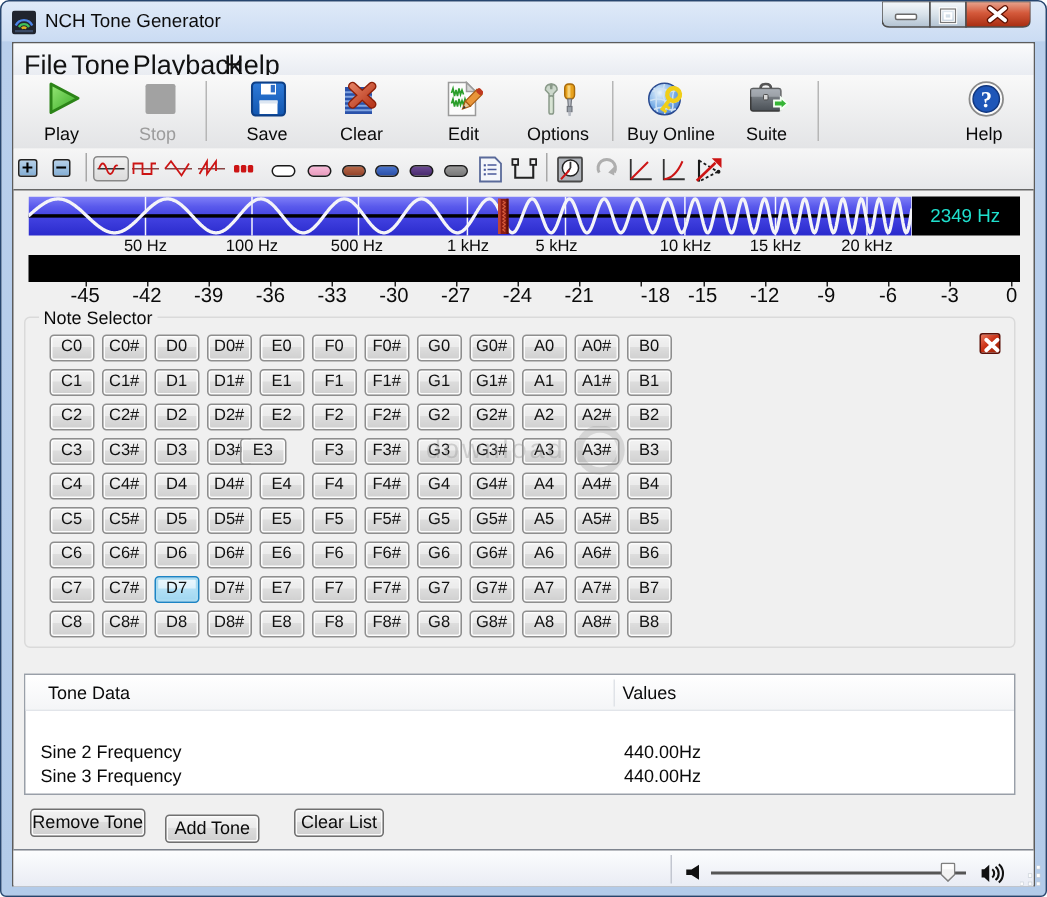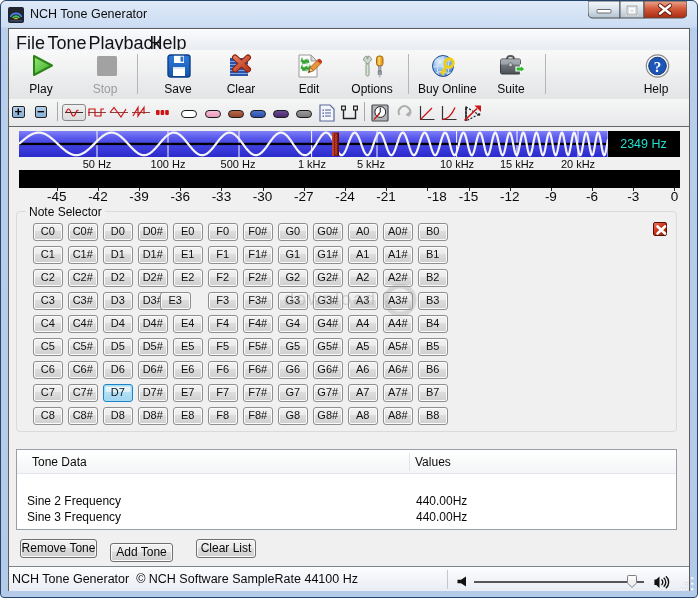--- a/index.html
+++ b/index.html
@@ -487,21 +487,20 @@
       <span class="tc1">Sine 3 Frequency</span>
       <span class="tc2">440.00Hz</span>
     </div>
 </div>
 
 <div class="abs btn" style="left:20px;top:539px;width:77px">Remove Tone</div>
 <div class="abs btn" style="left:110px;top:543px;width:63px">Add Tone</div>
 <div class="abs btn" style="left:196px;top:539px;width:60px">Clear List</div>
 
 <div class="abs" id="statusbar">
-<span id="stext">NCH Tone Generator&nbsp; © NCH Software SampleRate 44100 Hz</span>
 <div id="ssep"></div>
 <svg style="position:absolute;left:448px;top:9px" width="10" height="11">
       <path d="M9,0.5 L4,3.7 L0.5,3.7 L0.5,7.3 L4,7.3 L9,10.5 Z" fill="#111"></path>
     </svg>
 <div style="position:absolute;left:465px;top:14px;width:170px;height:1.7px;background:#555"></div>
 <svg style="position:absolute;left:617.5px;top:8px" width="10" height="13">
       <path d="M1.4,0.5 L8.6,0.5 Q9.5,0.5 9.5,1.4 L9.5,8 L5,12.4 L0.5,8 L0.5,1.4 Q0.5,0.5 1.4,0.5 Z" fill="#f2f2f2" stroke="#808080" stroke-width="1"></path>
       <path d="M1.5,1.4 L8.5,1.4 L8.5,4.5 L1.5,4.5 Z" fill="#fdfdfd"></path>
     </svg>
 <svg style="position:absolute;left:644.5px;top:8px" width="19" height="15">

